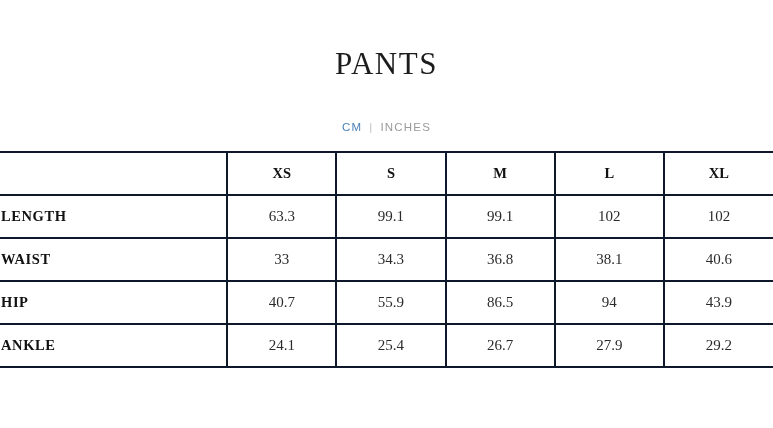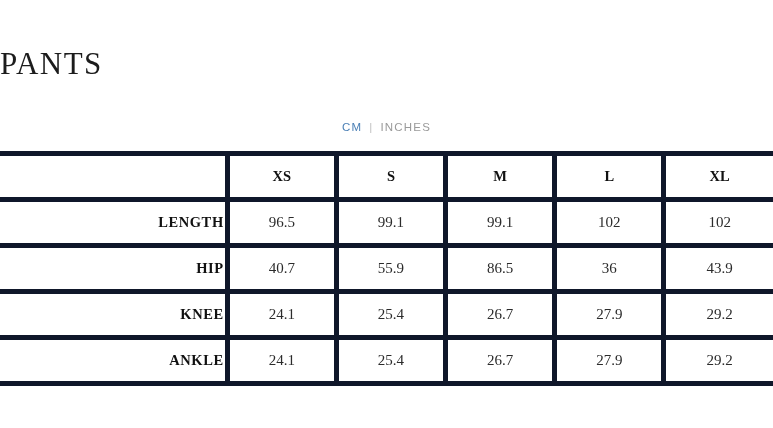--- a/index.html
+++ b/index.html
@@ -14,20 +14,21 @@
     color: #1a1a1a;
     overflow: hidden;
   }
   .page {
     width: 773px;
     height: 428px;
     position: relative;
     box-sizing: border-box;
   }
   .title {
+    text-align: center;
     font-family: "Liberation Serif", serif;
     font-size: 31px;
     font-weight: 400;
     letter-spacing: 1.5px;
     color: #1c1c1c;
     padding-top: 26px;
     line-height: 1.1;
   }
   .unit-toggle {
     text-align: center;
@@ -51,21 +52,21 @@
     padding: 0 7px;
   }
   table.size-table {
     width: 773px;
     border-collapse: collapse;
     margin-top: 18px;
     table-layout: fixed;
   }
   table.size-table th,
   table.size-table td {
-    border: 5px solid #0f172a;
+    border: 2px solid #0f172a;
     height: 39px;
     text-align: center;
     vertical-align: middle;
     font-size: 15px;
     font-weight: 400;
     color: #2b2b2b;
     margin-left: 48px;
   }
   table.size-table th.corner {
     border-left: none;
@@ -74,21 +75,21 @@
     font-weight: bold;
     font-size: 14.5px;
     color: #111;
   }
   table.size-table th.row-label {
     font-weight: bold;
     font-size: 14.5px;
     letter-spacing: 0.6px;
     color: #111;
     border-left: none;
-    text-align: right;
+    text-align: left;
   }
   table.size-table tr td:last-child,
   table.size-table tr th:last-child {
     border-right: none;
   }
   col.label-col { width: 227px; }
   col.size-col { width: 109px; }
 </style>
 </head>
 <body>
@@ -116,41 +117,41 @@
         <th class="size-head">XS</th>
         <th class="size-head">S</th>
         <th class="size-head">M</th>
         <th class="size-head">L</th>
         <th class="size-head">XL</th>
       </tr>
     </thead>
     <tbody>
       <tr>
         <th class="row-label">LENGTH</th>
-        <td>96.5</td>
+        <td>63.3</td>
         <td>99.1</td>
         <td>99.1</td>
         <td>102</td>
         <td>102</td>
       </tr>
       <tr>
+        <th class="row-label">WAIST</th>
+        <td>33</td>
+        <td>34.3</td>
+        <td>36.8</td>
+        <td>38.1</td>
+        <td>40.6</td>
+      </tr>
+      <tr>
         <th class="row-label">HIP</th>
         <td>40.7</td>
         <td>55.9</td>
         <td>86.5</td>
-        <td>36</td>
+        <td>94</td>
         <td>43.9</td>
-      </tr>
-      <tr>
-        <th class="row-label">KNEE</th>
-        <td>24.1</td>
-        <td>25.4</td>
-        <td>26.7</td>
-        <td>27.9</td>
-        <td>29.2</td>
       </tr>
       <tr>
         <th class="row-label">ANKLE</th>
         <td>24.1</td>
         <td>25.4</td>
         <td>26.7</td>
         <td>27.9</td>
         <td>29.2</td>
       </tr>
     </tbody>

